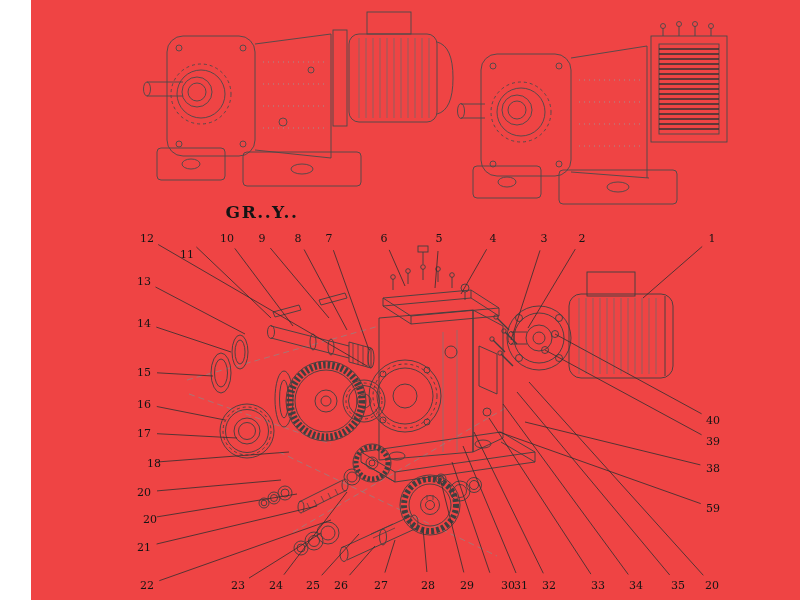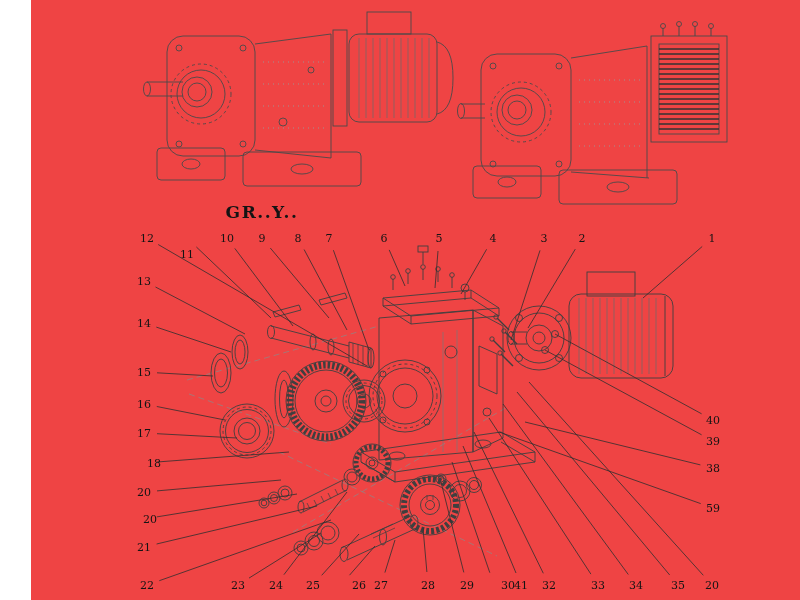--- a/index.html
+++ b/index.html
@@ -297,26 +297,26 @@
       <div class="callout" style="left: 113px; top: 404px;">16</div>
       <div class="callout" style="left: 113px; top: 433px;">17</div>
       <div class="callout" style="left: 123px; top: 463px; text-align: center;">18</div>
       <div class="callout" style="left: 113px; top: 492px;">20</div>
       <div class="callout" style="left: 119px; top: 519px;">20</div>
       <div class="callout" style="left: 113px; top: 547px;">21</div>
       <div class="callout" style="left: 116px; top: 585px;">22</div>
       <div class="callout" style="left: 207px; top: 585px;">23</div>
       <div class="callout" style="left: 245px; top: 585px;">24</div>
       <div class="callout" style="left: 282px; top: 585px;">25</div>
-      <div class="callout" style="left: 328px; top: 585px;">26</div>
+      <div class="callout" style="left: 310px; top: 585px;">26</div>
       <div class="callout" style="left: 350px; top: 585px;">27</div>
       <div class="callout" style="left: 397px; top: 585px;">28</div>
       <div class="callout" style="left: 436px; top: 585px;">29</div>
       <div class="callout" style="left: 477px; top: 585px;">30</div>
-      <div class="callout" style="left: 490px; top: 585px;">41</div>
+      <div class="callout" style="left: 490px; top: 585px;">31</div>
       <div class="callout" style="left: 518px; top: 585px;">32</div>
       <div class="callout" style="left: 567px; top: 585px;">33</div>
       <div class="callout" style="left: 605px; top: 585px;">34</div>
       <div class="callout" style="left: 647px; top: 585px;">35</div>
       <div class="callout" style="left: 681px; top: 585px;">20</div>
       <div class="callout" style="left: 682px; top: 508px;">59</div>
       <div class="callout" style="left: 682px; top: 468px;">38</div>
       <div class="callout" style="left: 682px; top: 441px;">39</div>
       <div class="callout" style="left: 682px; top: 420px;">40</div>
     </div>

